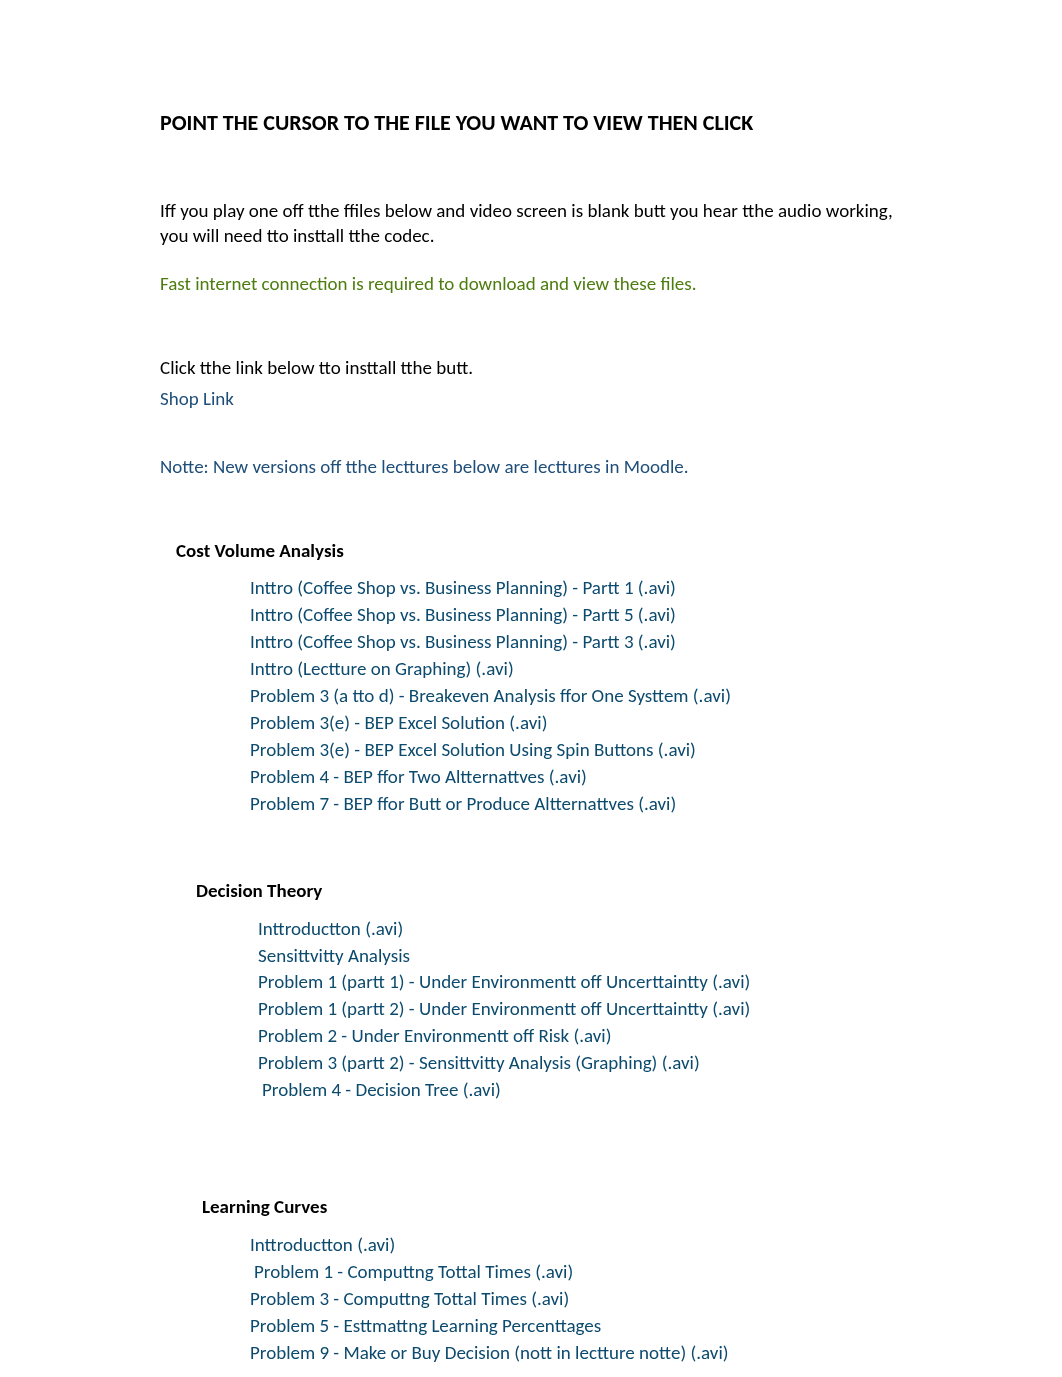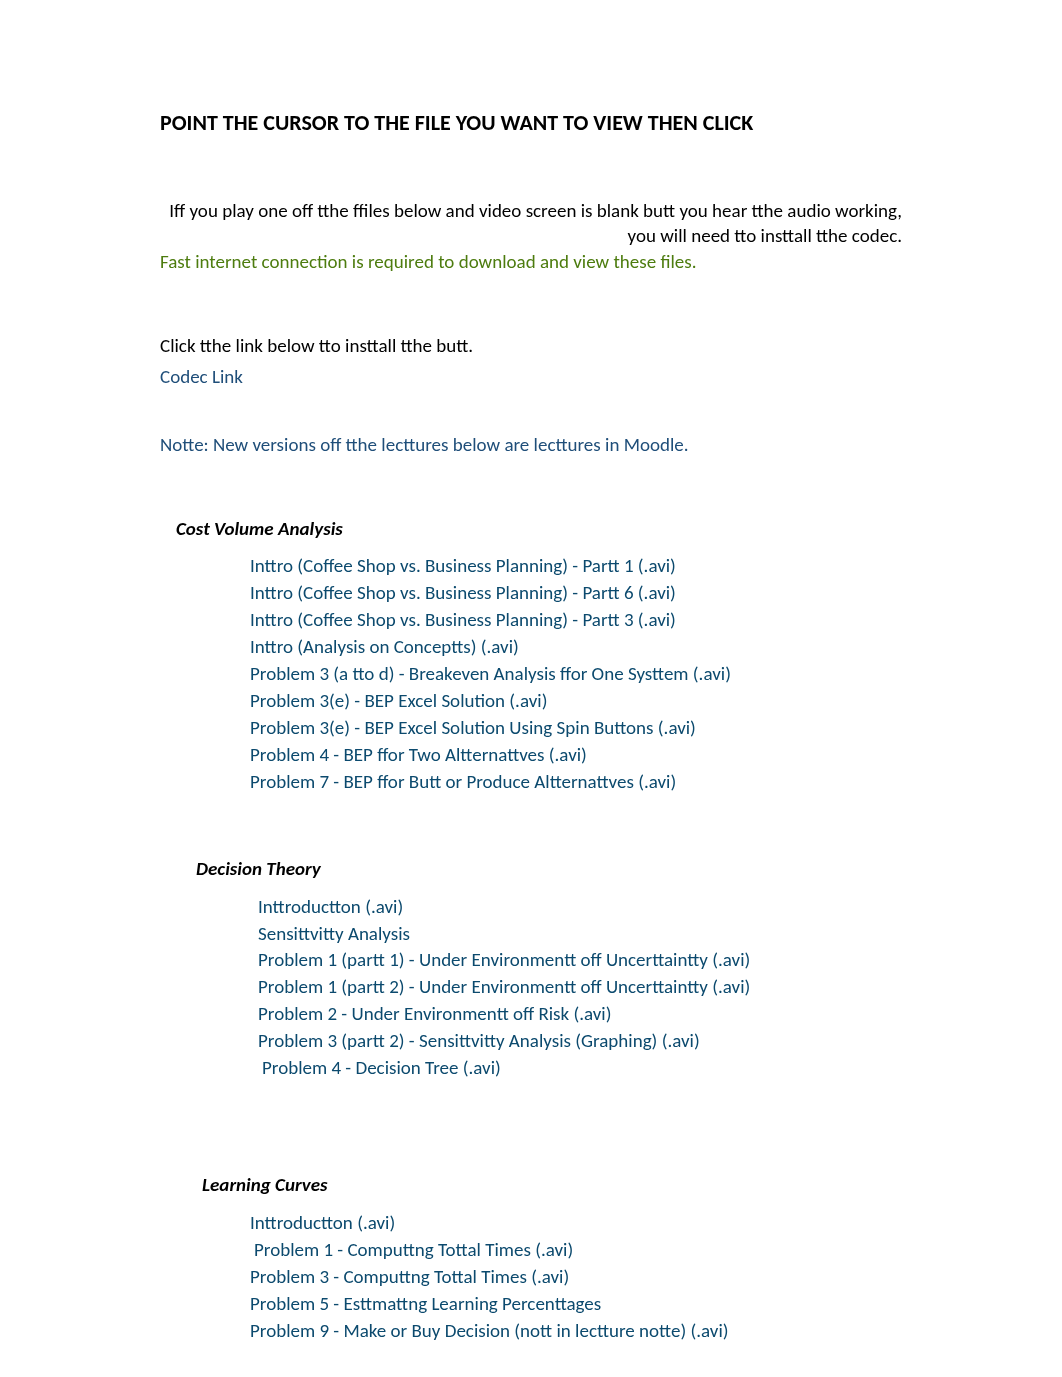--- a/index.html
+++ b/index.html
@@ -16,21 +16,21 @@
       color: #000000;
       font-size: 19px;
       line-height: 1.35;
     }
     .heading {
       font-weight: bold;
       font-size: 22px;
       margin-bottom: 60px;
     }
     .intro-text {
-      text-align: right;
+      margin-bottom: 22px;
     }
     .warning {
       color: #4d7c0f;
       font-weight: normal;
       margin-bottom: 58px;
     }
     .install-line {
       margin-bottom: 6px;
     }
     .codec-link {
@@ -42,21 +42,20 @@
     .note {
       color: #1f4e79;
       margin-bottom: 58px;
     }
     .section {
       margin-bottom: 60px;
     }
     .section-title {
       font-weight: bold;
       margin-bottom: 12px;
-      font-style: italic;
     }
     .cva-title {
       margin-left: 16px;
     }
     .dt-title {
       margin-left: 36px;
     }
     .lc-title {
       margin-left: 42px;
     }
@@ -90,31 +89,31 @@
 
 
 <div class="heading">POINT THE CURSOR TO THE FILE YOU WANT TO VIEW THEN CLICK</div>
 
 <div class="intro-text">Iff you play one off tthe ffiles below and video screen is blank butt you hear tthe audio working, you will need tto insttall tthe codec.</div>
 
 <div class="warning">Fast internet connection is required to download and view these files.</div>
 
 <div class="install-line">Click tthe link below tto insttall tthe butt.</div>
 
-<a class="codec-link">Codec Link</a>
+<a class="codec-link">Shop Link</a>
 
 <div class="note">Notte: New versions off tthe lecttures below are lecttures in Moodle.</div>
 
 <div class="section">
   <div class="section-title cva-title">Cost Volume Analysis</div>
   <ul class="link-list cva-list">
     <li class="link-item">Inttro (Coffee Shop vs. Business Planning) - Partt 1 (.avi)</li>
-    <li class="link-item">Inttro (Coffee Shop vs. Business Planning) - Partt 6 (.avi)</li>
+    <li class="link-item">Inttro (Coffee Shop vs. Business Planning) - Partt 5 (.avi)</li>
     <li class="link-item">Inttro (Coffee Shop vs. Business Planning) - Partt 3 (.avi)</li>
-    <li class="link-item">Inttro (Analysis on Conceptts) (.avi)</li>
+    <li class="link-item">Inttro (Lectture on Graphing) (.avi)</li>
     <li class="link-item">Problem 3 (a tto d) - Breakeven Analysis ffor One Systtem (.avi)</li>
     <li class="link-item">Problem 3(e) - BEP Excel Solution (.avi)</li>
     <li class="link-item">Problem 3(e) - BEP Excel Solution Using Spin Buttons (.avi)</li>
     <li class="link-item">Problem 4 - BEP ffor Two Altternattves (.avi)</li>
     <li class="link-item">Problem 7 - BEP ffor Butt or Produce Altternattves (.avi)</li>
   </ul>
 </div>
 
 <div class="section">
   <div class="section-title dt-title">Decision Theory</div>

